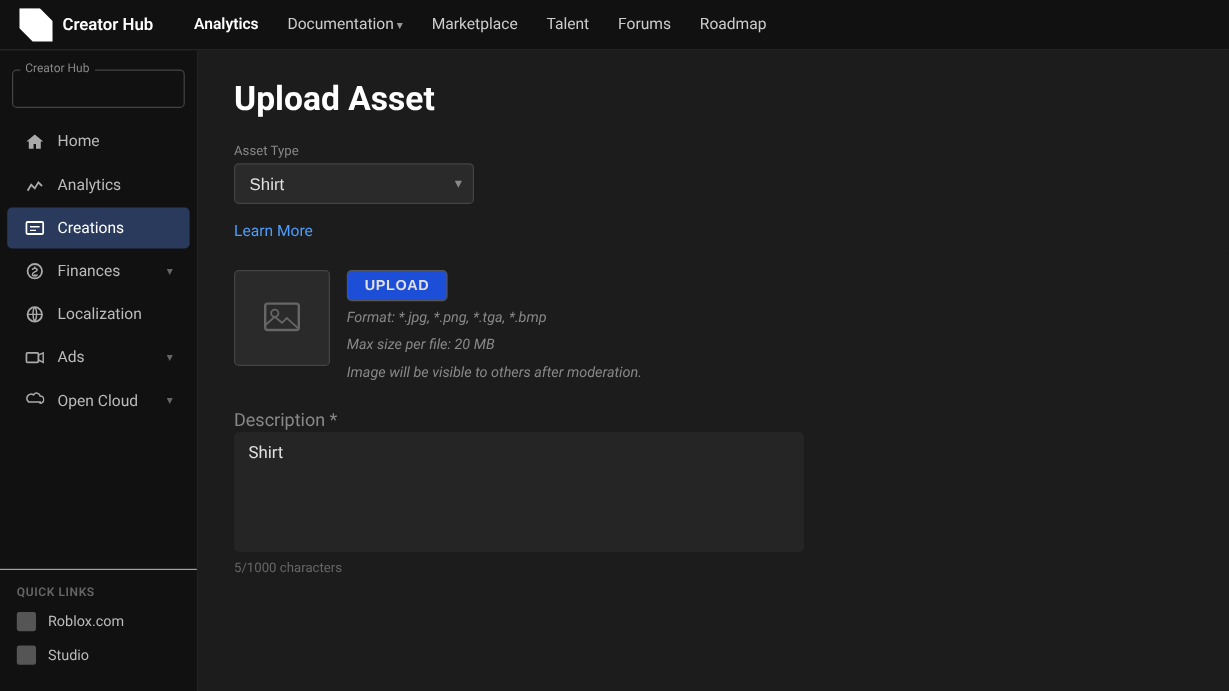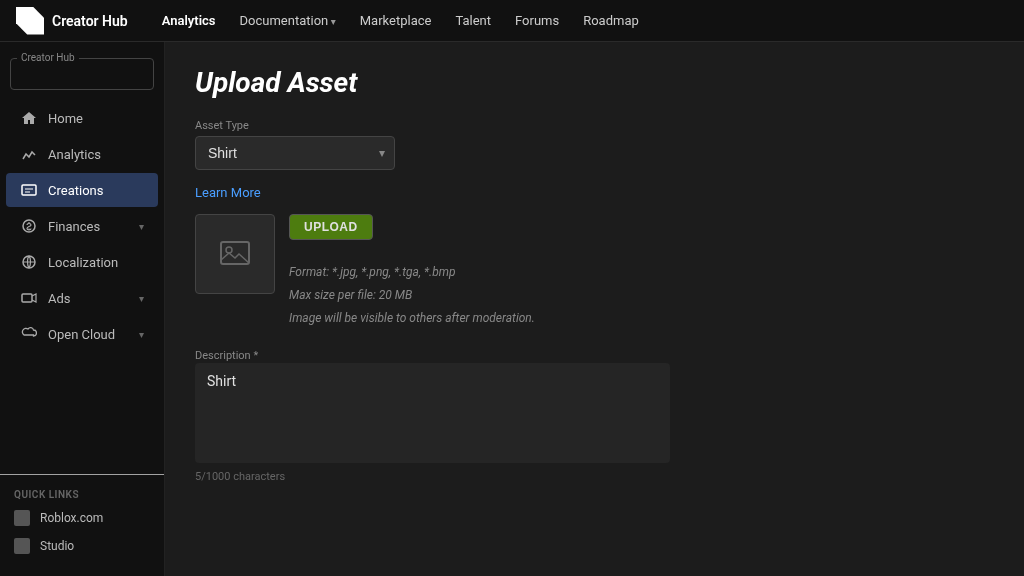--- a/index.html
+++ b/index.html
@@ -171,21 +171,20 @@
       flex: 1;
       background: #1c1c1c;
       overflow-y: auto;
       padding: 24px 30px;
     }
     .page-title {
       font-size: 28px;
       font-weight: 700;
       color: #fff;
       margin-bottom: 20px;
-      font-style: italic;
     }
 
     
     .field-group {
       margin-bottom: 12px;
     }
     .field-label {
       font-size: 11px;
       color: #888;
       margin-bottom: 4px;
@@ -213,21 +212,21 @@
       transform: translateY(-50%);
       color: #888;
       pointer-events: none;
       font-size: 12px;
     }
 
     .learn-more-link {
       color: #4a9eff;
       font-size: 13px;
       cursor: pointer;
-      margin-bottom: 14px;
+      margin-bottom: 24px;
       display: inline-block;
     }
 
     
     .upload-area {
       display: flex;
       align-items: flex-start;
       gap: 14px;
       margin-bottom: 20px;
     }
@@ -245,30 +244,30 @@
     .image-icon {
       color: #555;
       font-size: 28px;
     }
     .upload-info {
       display: flex;
       flex-direction: column;
       gap: 4px;
     }
     .upload-btn {
-      background: #4d7c0f;
+      background: #1d4ed8;
       border: 1px solid #555;
       border-radius: 4px;
       color: #e0e0e0;
       font-size: 12px;
       font-weight: 600;
       padding: 5px 14px;
       cursor: pointer;
       letter-spacing: 0.5px;
-      margin-bottom: 19px;
+      margin-bottom: 0;
       width: fit-content;
     }
     .upload-meta {
       font-size: 12px;
       color: #888;
       line-height: 1.6;
       font-style: italic;
     }
 
     
@@ -305,21 +304,21 @@
       border-radius: 4px;
       color: #e0e0e0;
       padding: 10px 12px;
       font-size: 14px;
       outline: none;
       resize: none;
       height: 100px;
       font-family: inherit;
     }
     .textarea-label {
-      font-size: 11px;
+      font-size: 15px;
       color: #888;
       margin-bottom: 1px;
     }
 
     
     svg { display: block; }
   </style>
 </head>
 <body>
 

